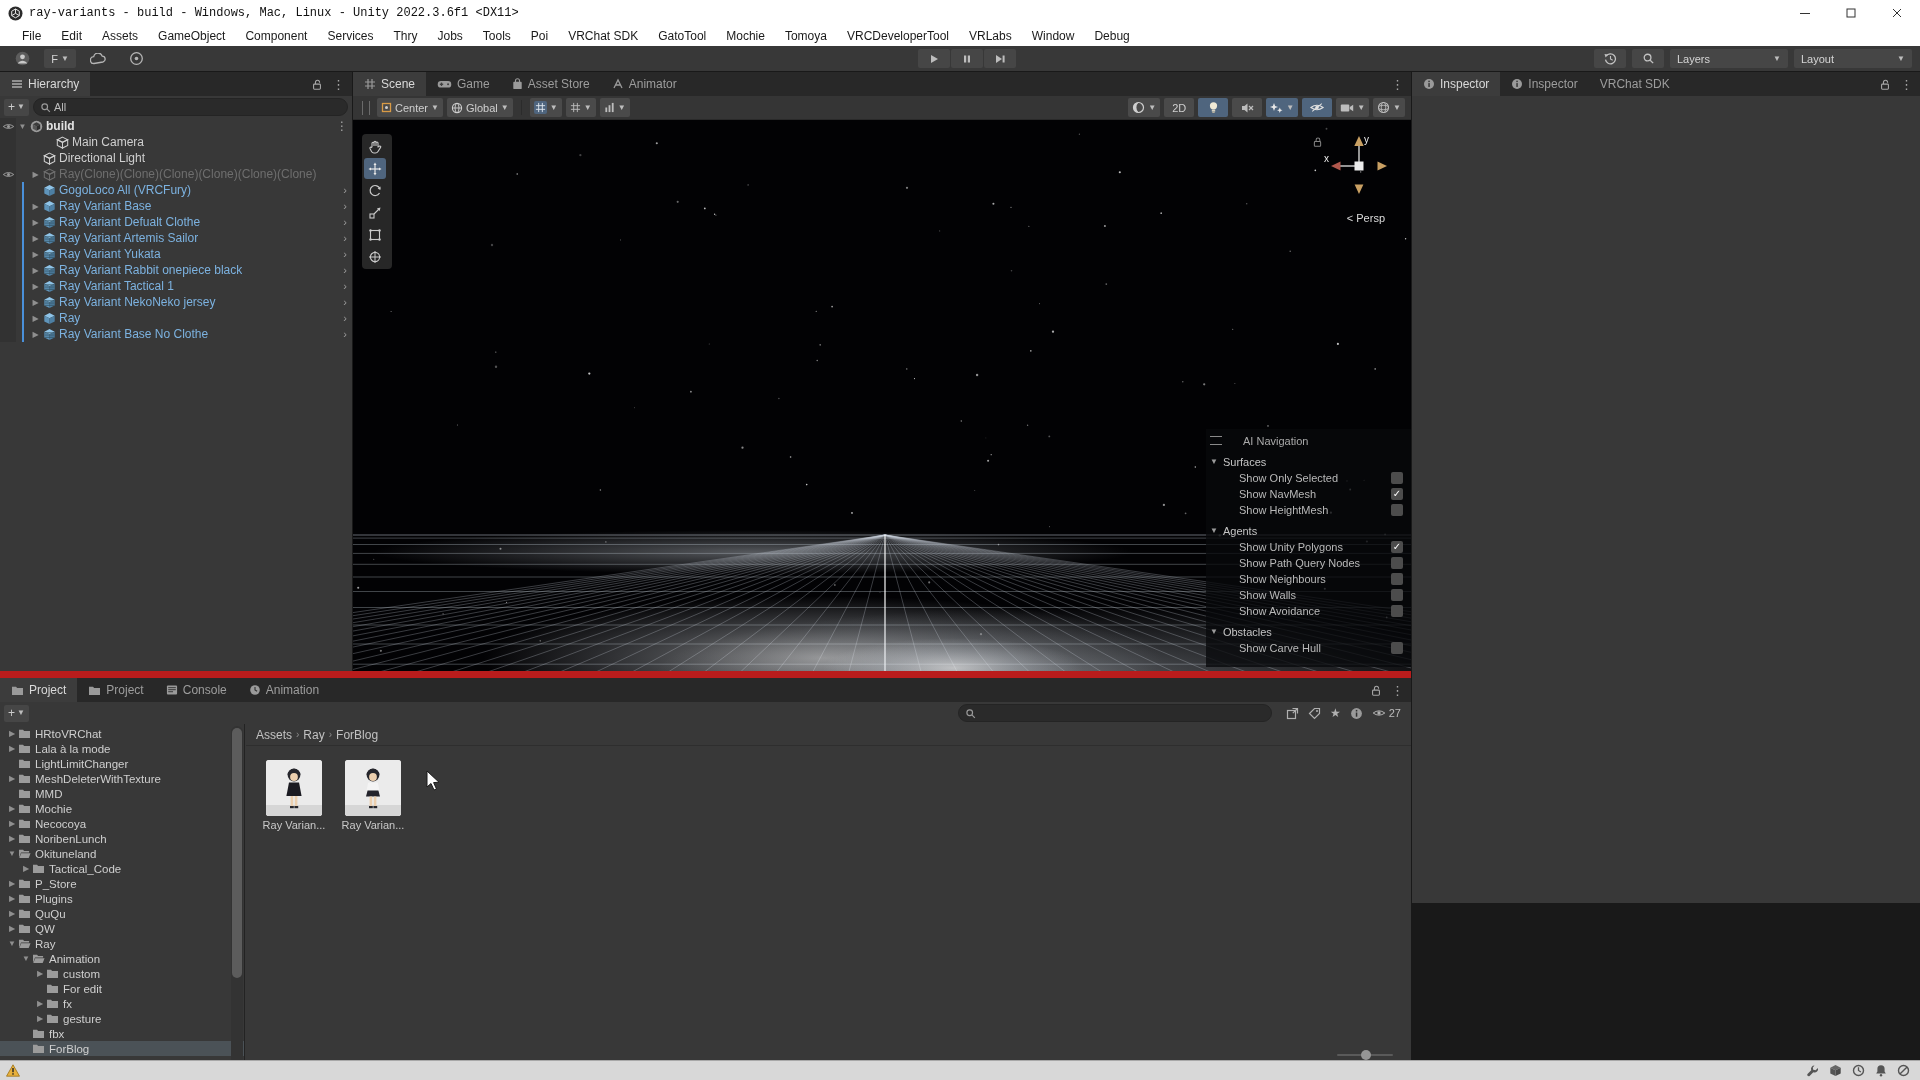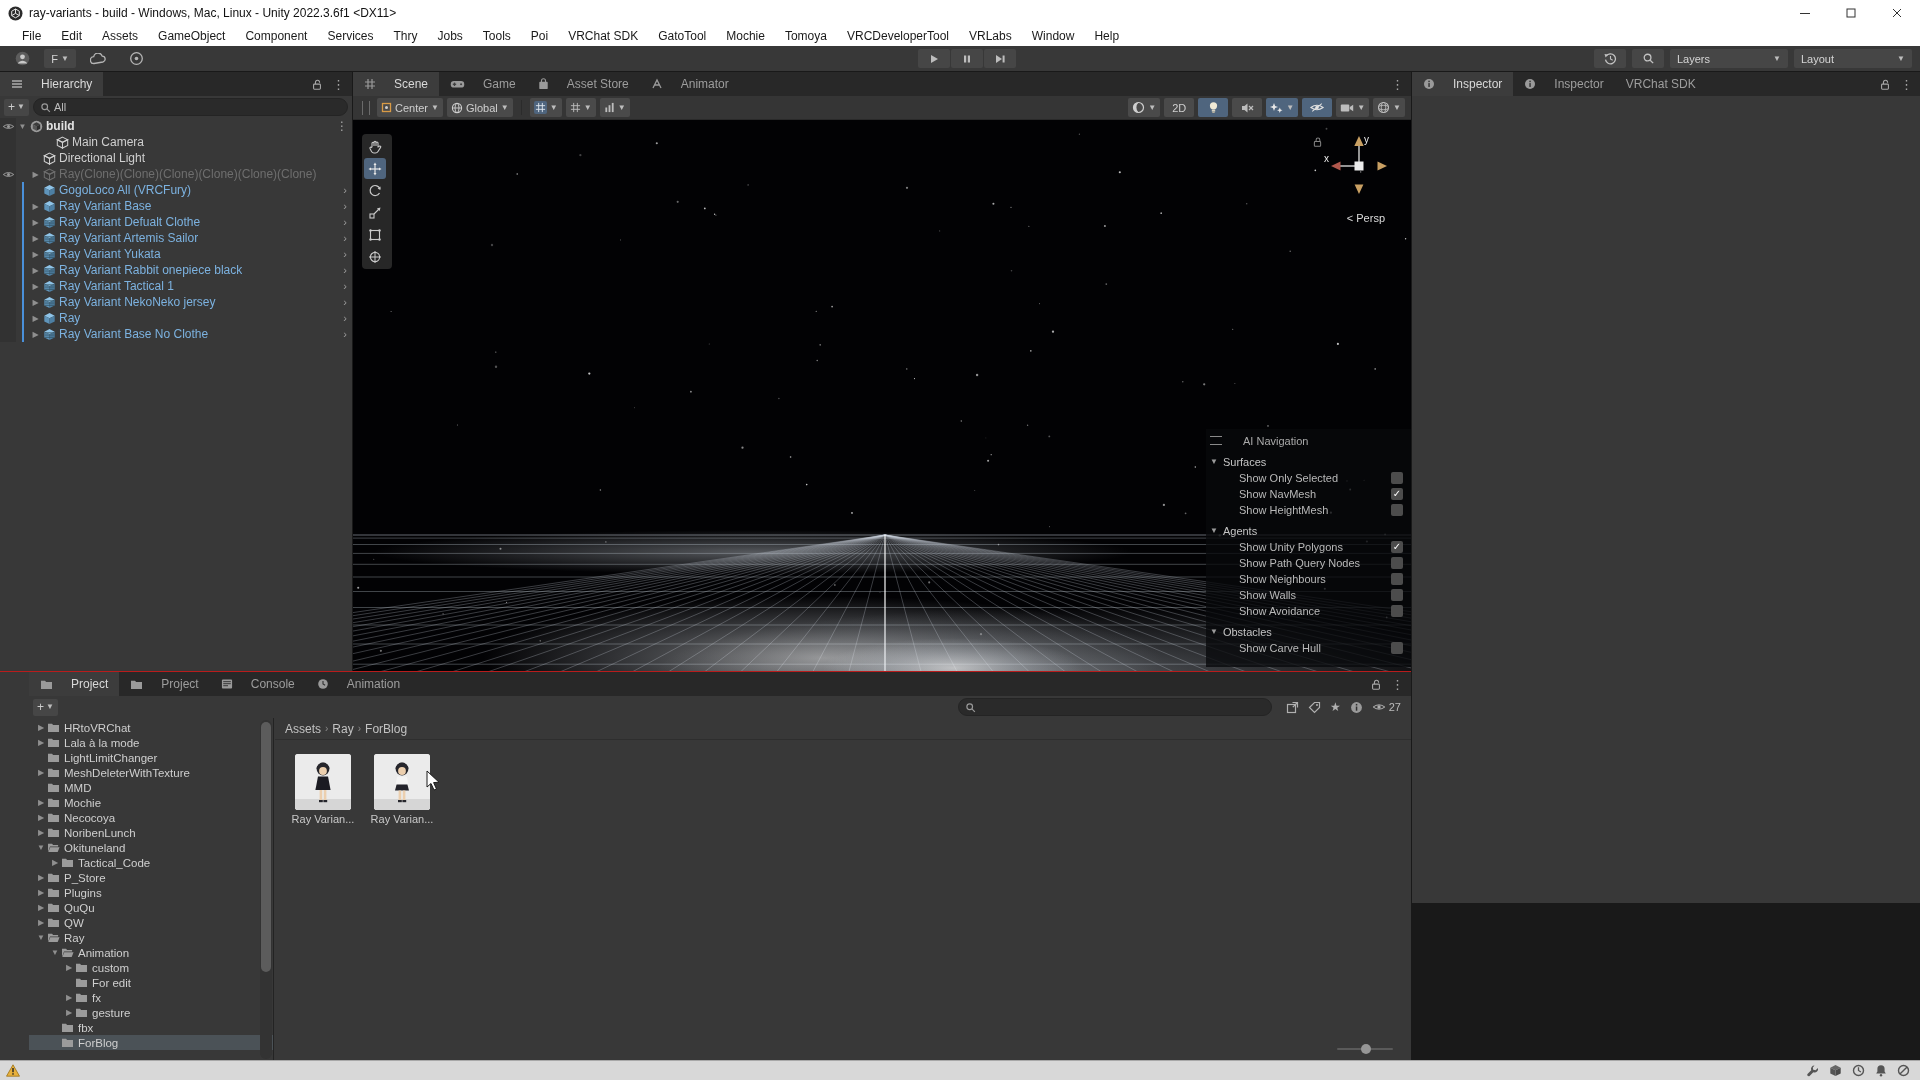--- a/index.html
+++ b/index.html
@@ -2,21 +2,21 @@
 <html><head>
 <meta charset="utf-8">
 <style>
   html,body{margin:0;padding:0;background:#191919;width:1920px;height:1080px;overflow:hidden;
     font-family:"Liberation Sans","DejaVu Sans",sans-serif;-webkit-font-smoothing:antialiased;}
   #app{position:absolute;inset:0;width:1920px;height:1080px;}
   .abs{position:absolute;}
   svg{display:block;}
 
   
-  .titlebar{left:0;top:0;width:1920px;height:26px;background:#ffffff;color:#111;display:flex;align-items:center;}
+  .titlebar{left:0;top:0;width:1920px;height:26px;background:#ffffff;color:#111;display:flex;align-items:center;font-family:Liberation Mono, monospace;}
   .title-ico{margin:0 6px 0 8px;}
   .title-text{font-size:12px;color:#111;}
   .win-controls{position:absolute;right:0;top:0;height:26px;display:flex;}
   .win-btn{width:46px;height:26px;display:flex;align-items:center;justify-content:center;}
 
   
   .menubar{left:0;top:26px;width:1920px;height:20px;background:#ffffff;display:flex;align-items:center;padding-left:12px;box-sizing:border-box;}
   .menu-item{padding:0 10px;font-size:12px;color:#1a1a1a;line-height:20px;}
 
   
@@ -27,24 +27,24 @@
   .tb-btn{height:19px;min-width:24px;background:#464646;border-radius:2px;display:flex;align-items:center;justify-content:center;gap:3px;padding:0 4px;color:#d5d5d5;font-size:11px;}
   .tb-ghost{background:transparent;}
   .dd{width:104px;justify-content:space-between;padding:0 7px;}
   .caret{font-size:8px;color:#bdbdbd;line-height:1;}
 
   
   .panel{background:#383838;box-sizing:border-box;}
   .hierarchy-panel{left:0;top:72px;width:353px;height:599px;border-right:1px solid #191919;}
   .scene-panel{left:353px;top:72px;width:1058px;height:599px;}
   .inspector-panel{left:1411px;top:72px;width:509px;height:831px;border-left:1px solid #191919;}
-  .project-panel{left:0;top:671px;width:1411px;height:389px;border-top:1px solid #b91c1c;padding-left:29px;}
+  .project-panel{left:0;top:671px;width:1411px;height:389px;border-top:7px solid #b91c1c;}
 
   .tabstrip{height:24px;background:#282828;display:flex;align-items:stretch;position:relative;}
-  .tab{display:flex;align-items:center;gap:18px;padding:0 11px;font-size:12px;color:#9d9d9d;}
+  .tab{display:flex;align-items:center;gap:5px;padding:0 11px;font-size:12px;color:#9d9d9d;}
   .tab.active{background:#3c3c3c;color:#d9d9d9;}
   .strip-right{position:absolute;right:4px;top:0;height:24px;display:flex;align-items:center;gap:6px;color:#9d9d9d;}
   .kebab{font-size:13px;color:#a5a5a5;padding:0 3px;}
 
   
   .h-toolrow{height:22px;display:flex;align-items:center;gap:4px;padding:0 4px;}
   .mini-btn{height:17px;background:#464646;border-radius:2px;display:flex;align-items:center;justify-content:center;gap:2px;padding:0 4px;color:#ccc;font-size:12px;}
   .searchbox{flex:1;height:16px;background:#2a2a2a;border:1px solid #242424;border-radius:9px;display:flex;align-items:center;gap:3px;padding:0 6px;}
   .searchbox input{background:transparent;border:0;outline:0;color:#bdbdbd;font-size:11px;width:100%;padding:0;font-family:inherit;}
   .h-tree{position:relative;}
@@ -165,21 +165,21 @@
       <span class="menu-item">Jobs</span>
       <span class="menu-item">Tools</span>
       <span class="menu-item">Poi</span>
       <span class="menu-item">VRChat SDK</span>
       <span class="menu-item">GatoTool</span>
       <span class="menu-item">Mochie</span>
       <span class="menu-item">Tomoya</span>
       <span class="menu-item">VRCDeveloperTool</span>
       <span class="menu-item">VRLabs</span>
       <span class="menu-item">Window</span>
-      <span class="menu-item">Help</span>
+      <span class="menu-item">Debug</span>
     </div>
 
   <div class="abs toolbar">
     <div class="tb-left">
       <div class="tb-btn tb-ghost">
         <span class="ico">
             <svg width="15" height="15" viewBox="0 0 15 15">
               <circle cx="7.5" cy="7.5" r="6.8" fill="#5c5c5c"></circle>
               <circle cx="7.5" cy="5.8" r="2.4" fill="#c9c9c9"></circle>
               <path d="M2.8 12.4 a5.5 5.5 0 0 1 9.4 0 Z" fill="#c9c9c9"></path>

